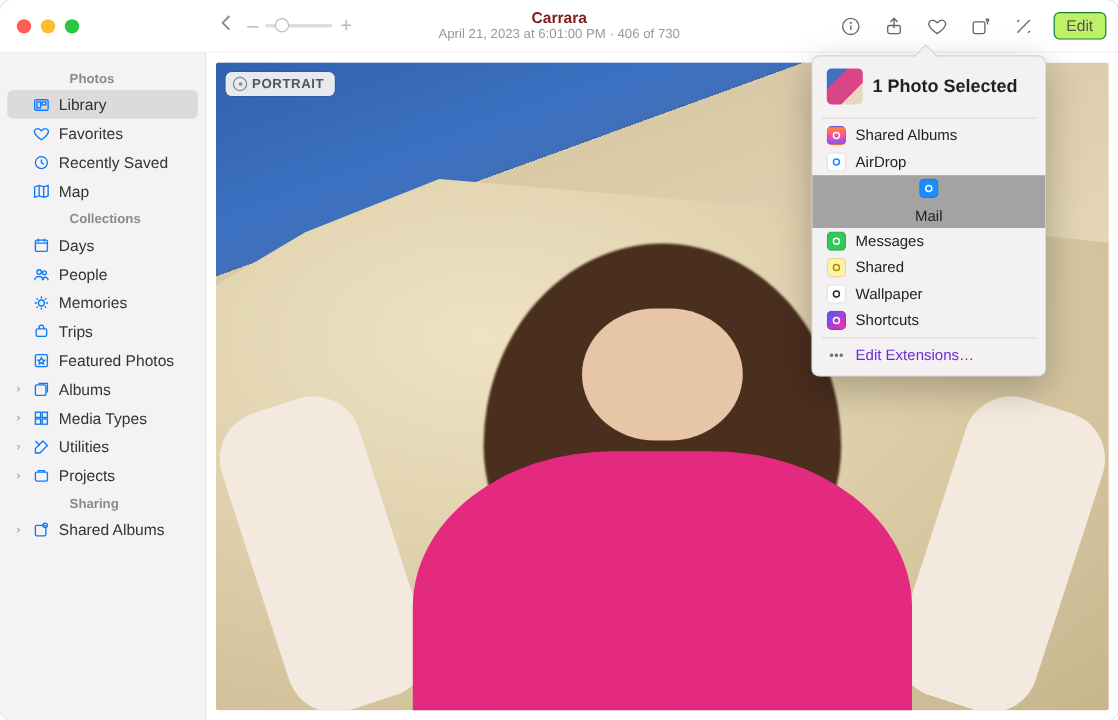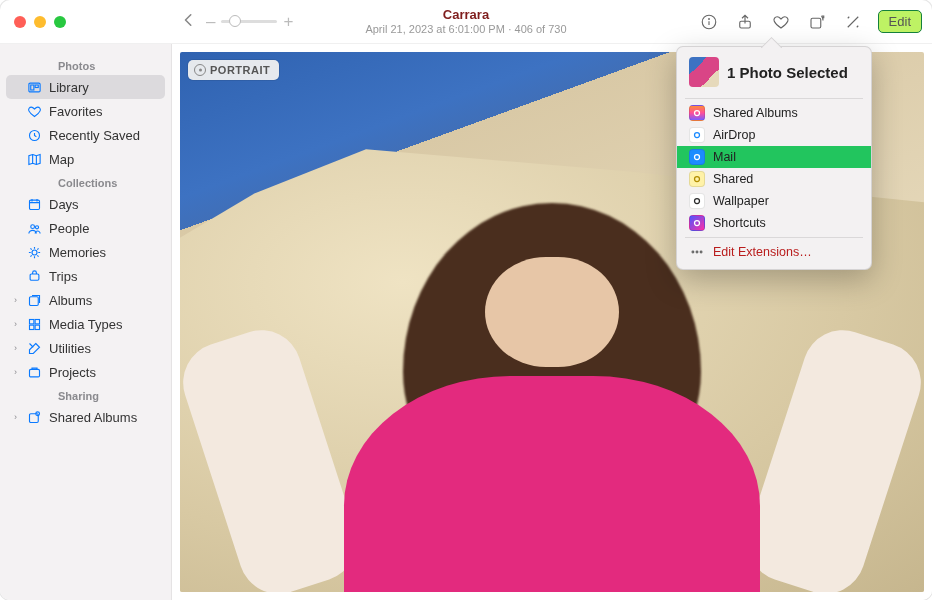--- a/index.html
+++ b/index.html
@@ -48,24 +48,24 @@
 .badge::after{content:""; position:absolute; left:10.5px; top:50%; transform:translateY(-50%); width:3px; height:3px; background:#888; border-radius:50%;}
 
 
 .popover{ position:absolute; top:46px; right:60px; width:196px; background:#f3f1f2; border:1px solid rgba(0,0,0,.12); border-radius:7px; box-shadow:0 10px 30px rgba(0,0,0,.25); padding:8px 0 6px; }
 .popover::before{ content:""; position:absolute; top:-7px; right:92px; width:14px; height:14px; background:#f3f1f2; border-left:1px solid rgba(0,0,0,.12); border-top:1px solid rgba(0,0,0,.12); transform:rotate(45deg);}
 .pop-head{ display:flex; align-items:center; gap:8px; padding:2px 12px 8px;}
 .pop-thumb{ width:30px; height:30px; border-radius:4px; background:linear-gradient(135deg,#3d72c2 30%,#d94586 30%,#d94586 70%,#e6d9bb 70%);} 
 .pop-title{ font-size:15px; font-weight:700; color:#222;}
 .pop-sep{ height:1px; background:rgba(0,0,0,.1); margin:3px 8px;}
 .pop-item{ display:flex; align-items:center; gap:8px; font-size:12.5px; color:#222; padding:3px 12px;}
-.pop-item.hover{ background:#22c55e; }
+.pop-item.hover{ background:#a3a3a3;flex-direction:column; }
 .pop-item .pi{ width:16px; height:16px; border-radius:4px; display:flex; align-items:center; justify-content:center;}
 .pop-item.ext .pi{ border-radius:0; }
-.pop-item.ext{ color:#b91c1c; }
+.pop-item.ext{ color:#6d28d9; }
 </style>
 </head>
 <body>
 
 <div class="titlebar">
   <div class="traffic">
     <div class="dot r"></div>
     <div class="dot y"></div>
     <div class="dot g"></div>
   </div>
@@ -200,20 +200,30 @@
         </div>
         <div class="sb-item">
           <span class="chev">&nbsp;</span>
           <span class="ic">
             <svg viewBox="0 0 24 24" fill="none" stroke="#0a7aff" stroke-width="1.8">
               <rect x="5" y="8" width="14" height="10" rx="2"></rect>
               <path d="M9 8V6a3 3 0 016 0v2"></path>
             </svg>
           </span>
           <span>Trips</span>
+        </div>
+        <div class="sb-item">
+          <span class="chev">&nbsp;</span>
+          <span class="ic">
+            <svg viewBox="0 0 24 24" fill="none" stroke="#0a7aff" stroke-width="1.8">
+              <rect x="4" y="4" width="16" height="16" rx="2"></rect>
+              <path d="M12 8l1.5 3 3 .5-2.2 2 .5 3L12 15l-2.8 1.5.5-3L7.5 11.5l3-.5z"></path>
+            </svg>
+          </span>
+          <span>Featured Photos</span>
         </div>
         <div class="sb-item">
           <span class="chev" style="transform: rotate(0deg);">›</span>
           <span class="ic">
             <svg viewBox="0 0 24 24" fill="none" stroke="#0a7aff" stroke-width="1.8">
               <rect x="4" y="6" width="14" height="14" rx="2"></rect>
               <path d="M8 4h12a0 0 0 010 0v12"></path>
             </svg>
           </span>
           <span>Albums</span>
@@ -303,20 +313,28 @@
       </div>
       <div class="pop-item hover">
         <div class="pi" style="background: rgb(28, 140, 255); border: 0.5px solid rgba(0, 0, 0, 0.1);">
           <svg width="10" height="10" viewBox="0 0 24 24" fill="none" stroke="#fff" stroke-width="3">
             <circle cx="12" cy="12" r="6"></circle>
           </svg>
         </div>
         <span>Mail</span>
       </div>
       <div class="pop-item">
+        <div class="pi" style="background: rgb(52, 199, 89); border: 0.5px solid rgba(0, 0, 0, 0.1);">
+          <svg width="10" height="10" viewBox="0 0 24 24" fill="none" stroke="#fff" stroke-width="3">
+            <circle cx="12" cy="12" r="6"></circle>
+          </svg>
+        </div>
+        <span>Messages</span>
+      </div>
+      <div class="pop-item">
         <div class="pi" style="background: rgb(255, 242, 168); border: 0.5px solid rgba(0, 0, 0, 0.1);">
           <svg width="10" height="10" viewBox="0 0 24 24" fill="none" stroke="#b08b00" stroke-width="3">
             <circle cx="12" cy="12" r="6"></circle>
           </svg>
         </div>
         <span>Shared</span>
       </div>
       <div class="pop-item">
         <div class="pi" style="background: rgb(255, 255, 255); border: 0.5px solid rgba(0, 0, 0, 0.1);">
           <svg width="10" height="10" viewBox="0 0 24 24" fill="none" stroke="#2a2a2a" stroke-width="3">

